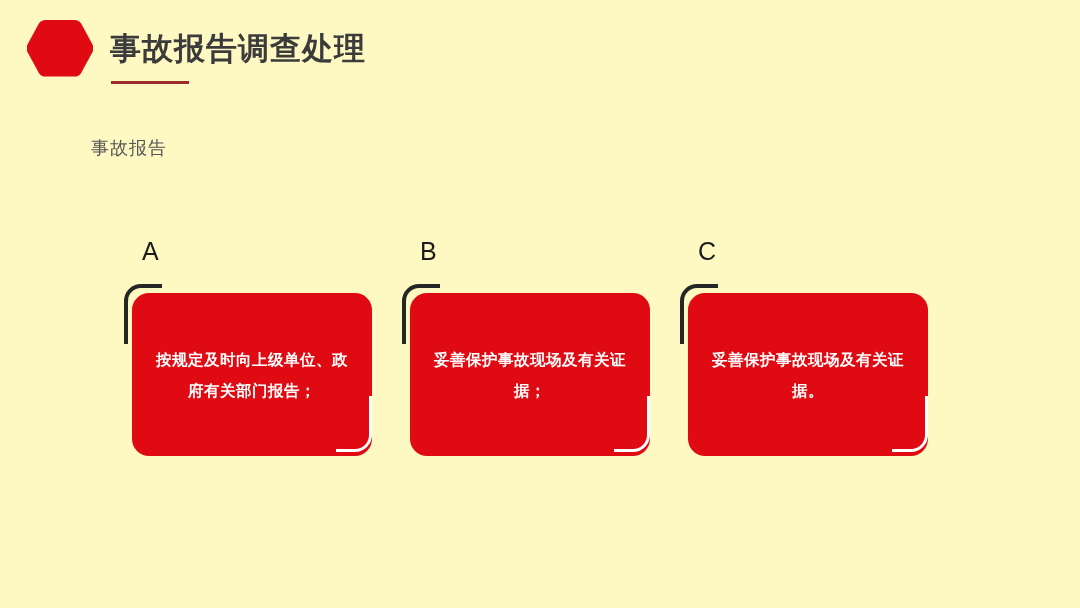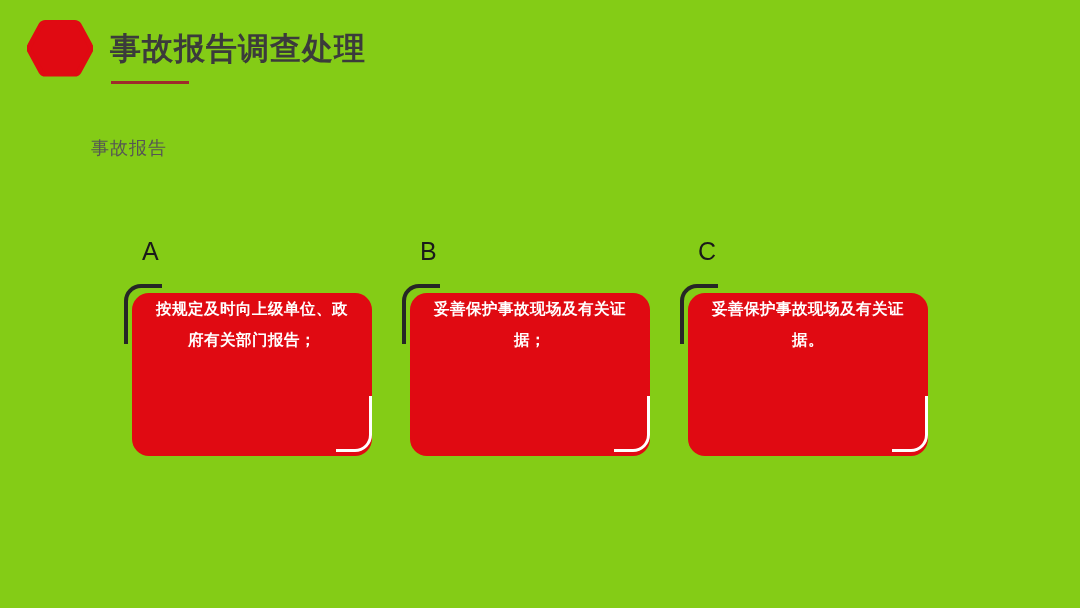--- a/index.html
+++ b/index.html
@@ -8,21 +8,21 @@
     background: #ffffff;
   }
   body {
     font-family: "Liberation Sans", "DejaVu Sans", sans-serif;
   }
 
   #slide {
     position: relative;
     width: 1080px;
     height: 608px;
-    background: #84cc16;
+    background: #fef9c3;
     overflow: hidden;
   }
 
   
   .corner-deco {
     position: absolute;
     top: 0;
     right: 0;
     width: 120px;
     height: 70px;
@@ -136,20 +136,21 @@
 
   .card {
     position: absolute;
     left: 8px;
     top: 57px;
     width: 240px;
     height: 163px;
     background: #e00a12;
     border-radius: 17px;
     display: flex;
+    align-items: center;
     justify-content: center;
     box-sizing: border-box;
     padding: 0 22px;
   }
 
   .card-text {
     font-size: 15.5px;
     font-weight: bold;
     color: #ffffff;
     text-align: center;

